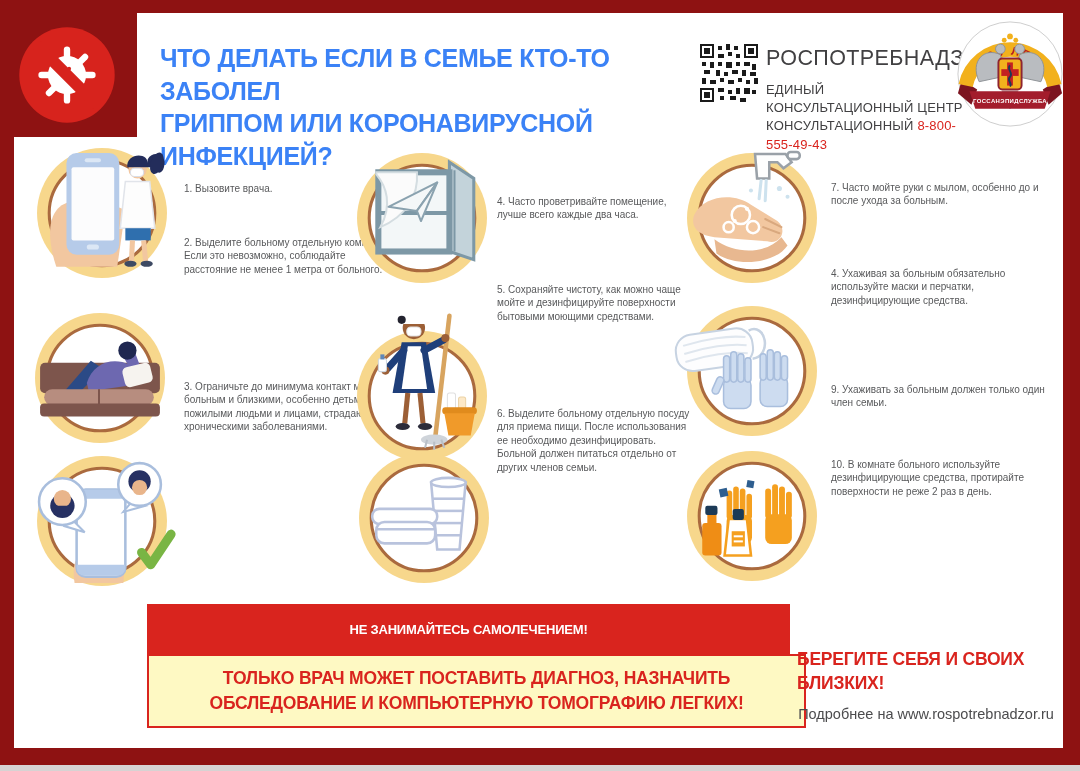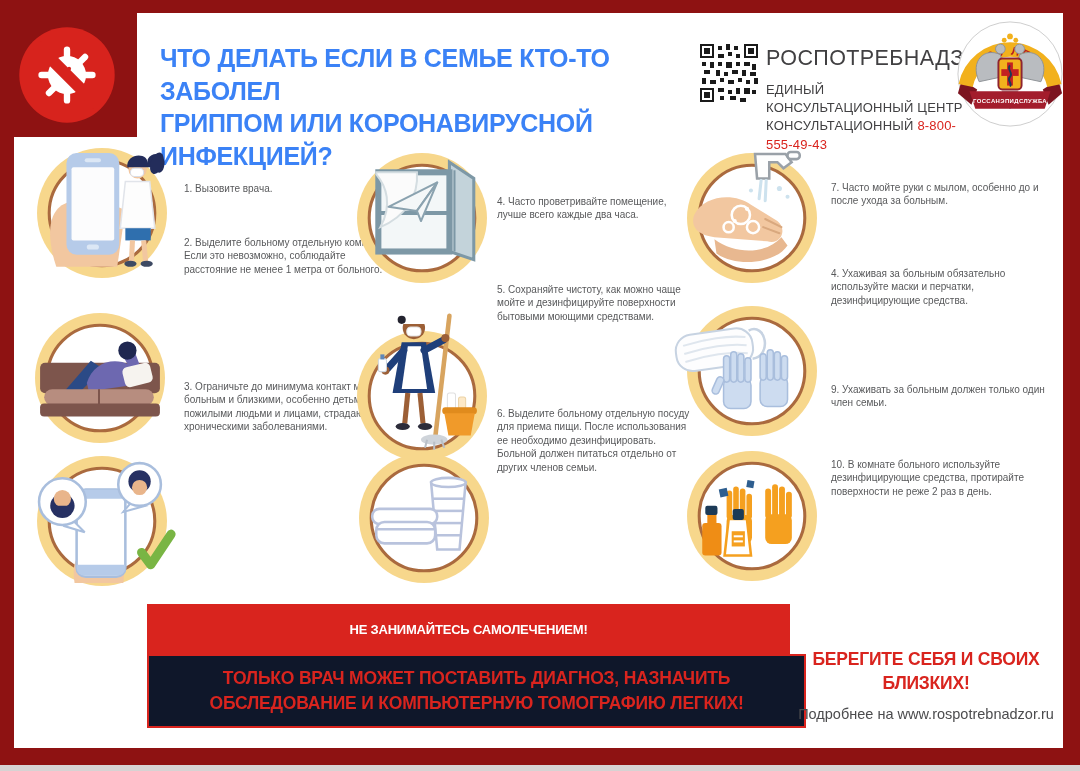--- a/index.html
+++ b/index.html
@@ -41,24 +41,24 @@
   .s10{left:831px;top:458px;width:216px;}
   .icon{position:absolute;width:132px;height:132px;}
   .icon svg{overflow:visible;}
   .i1{left:36px;top:147px;}  .i2{left:32px;top:312px;}  .i3{left:36px;top:455px;}
   .i4{left:356px;top:152px;} .i5{left:356px;top:330px;} .i6{left:358px;top:452px;}
   .i7{left:686px;top:152px;} .i8{left:686px;top:305px;} .i9{left:686px;top:450px;}
 
   
   .warn-band{position:absolute;left:147px;top:604px;width:643px;height:50px;background:#d9241e;
     display:flex;align-items:center;justify-content:center;color:#ffffff;font-size:13px;font-weight:700;letter-spacing:-0.2px;}
-  .warn-box{position:absolute;left:147px;top:654px;width:639px;height:70px;background:#0f172a;border:2px solid #d9241e;
+  .warn-box{position:absolute;left:147px;top:654px;width:639px;height:70px;background:#fef9c3;border:2px solid #d9241e;
     display:flex;align-items:center;justify-content:center;text-align:center;
     color:#d9241e;font-size:17.5px;font-weight:700;line-height:1.45;padding:0 8px;letter-spacing:-0.2px;}
-  .care-text{position:absolute;left:797px;top:648px;width:258px;text-align:center;
+  .care-text{position:absolute;left:797px;top:648px;width:258px;
     color:#d9241e;font-size:17.5px;font-weight:700;line-height:1.35;letter-spacing:-0.2px;}
   .more-text{position:absolute;left:786px;top:706px;width:280px;text-align:center;
     color:#4b4b4d;font-size:14.5px;}
 </style>
 </head>
 <body>
 
 <div class="poster">
 
   <div class="frame top"></div>

